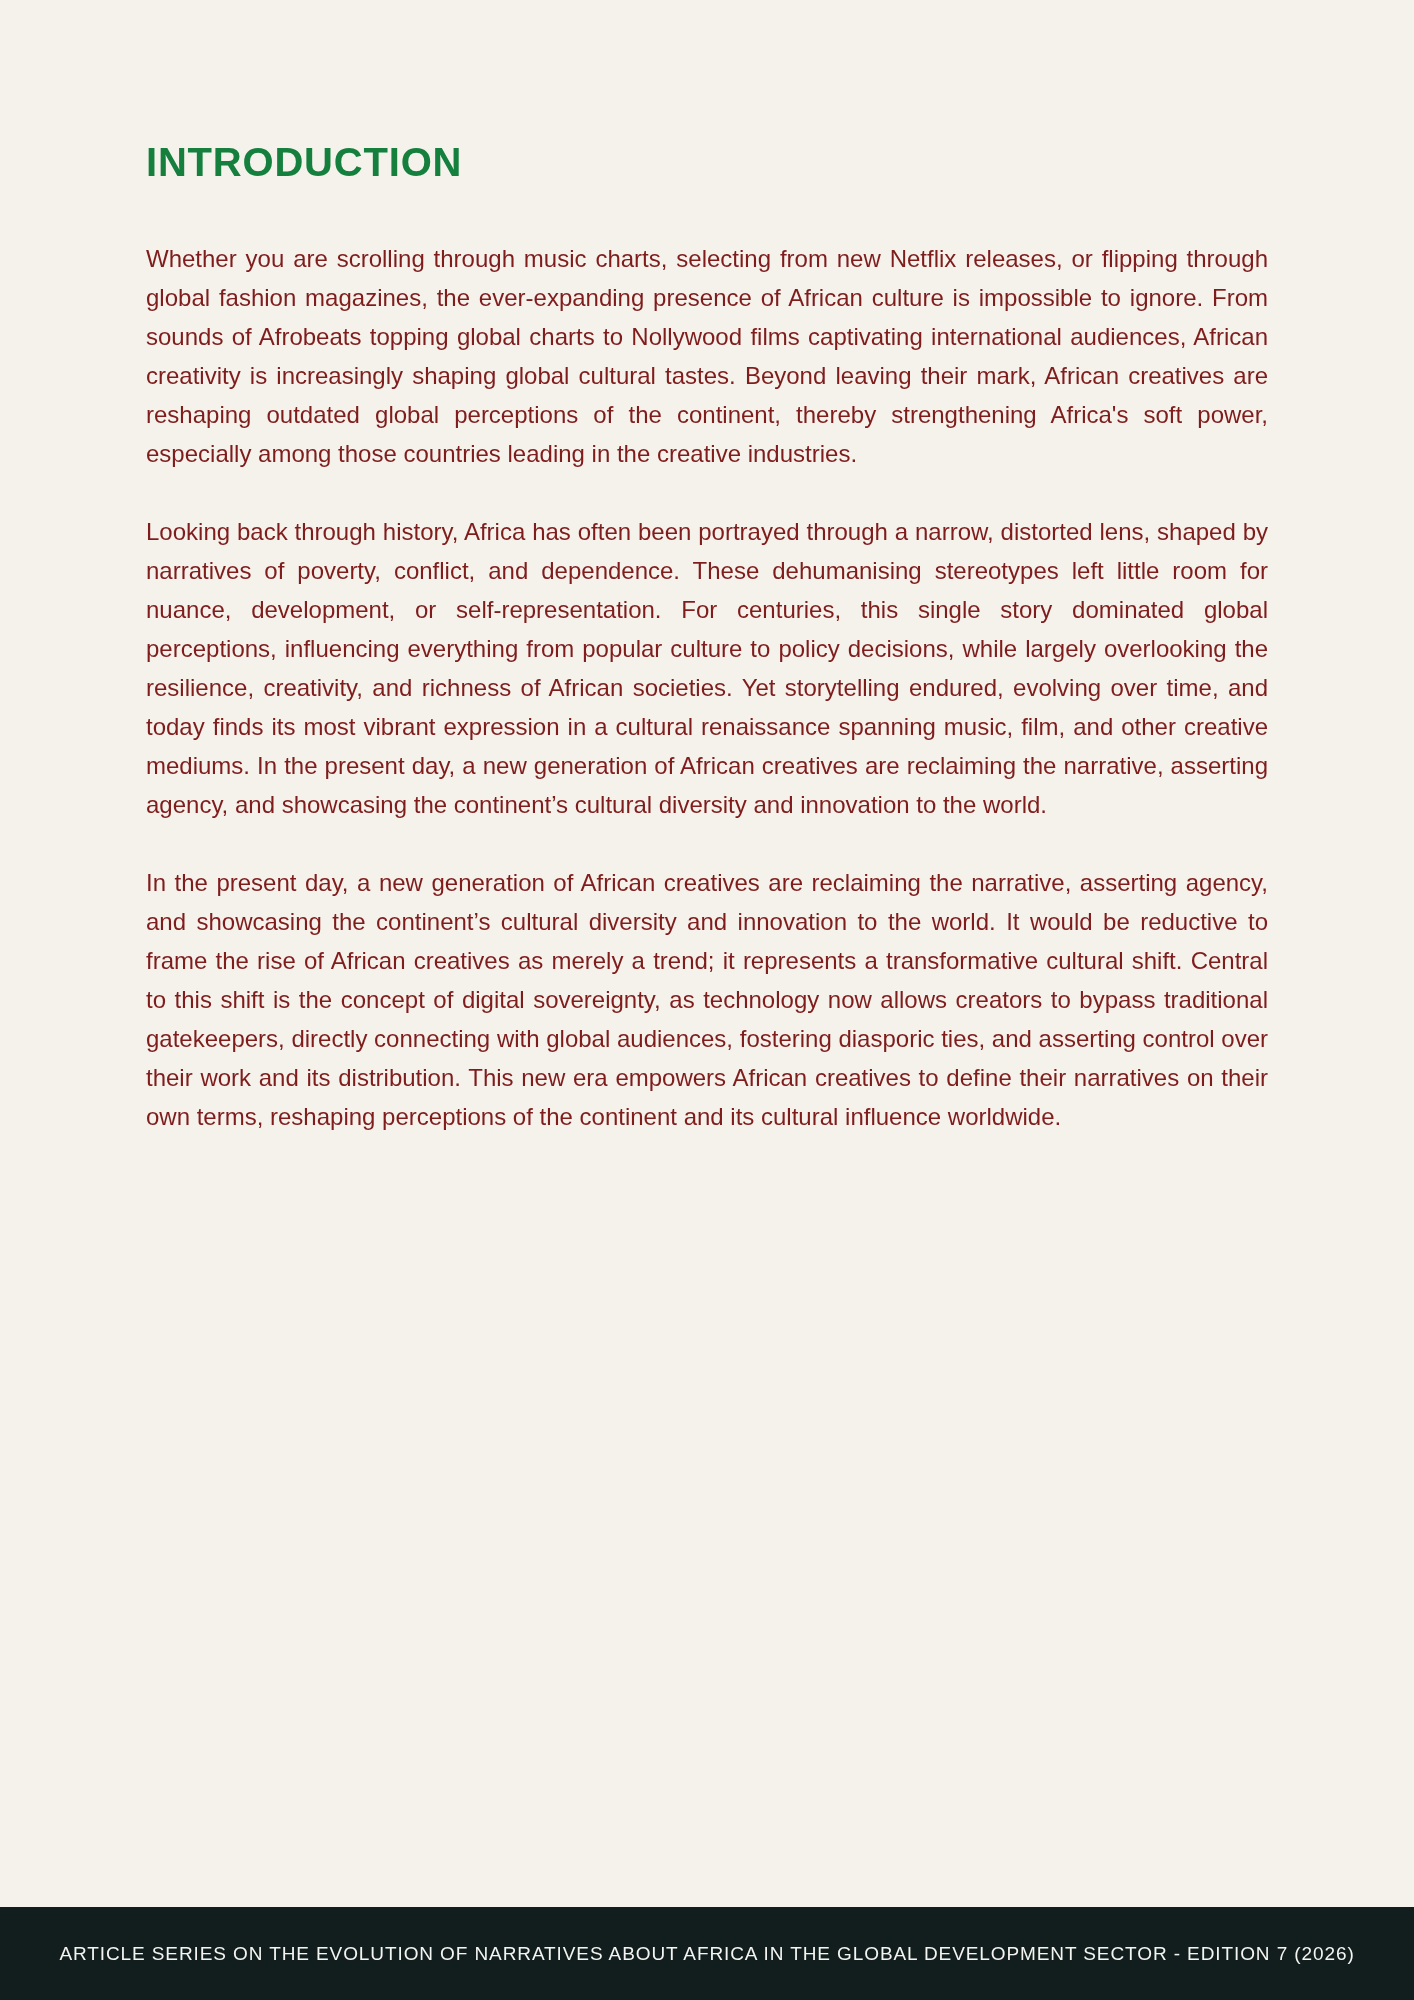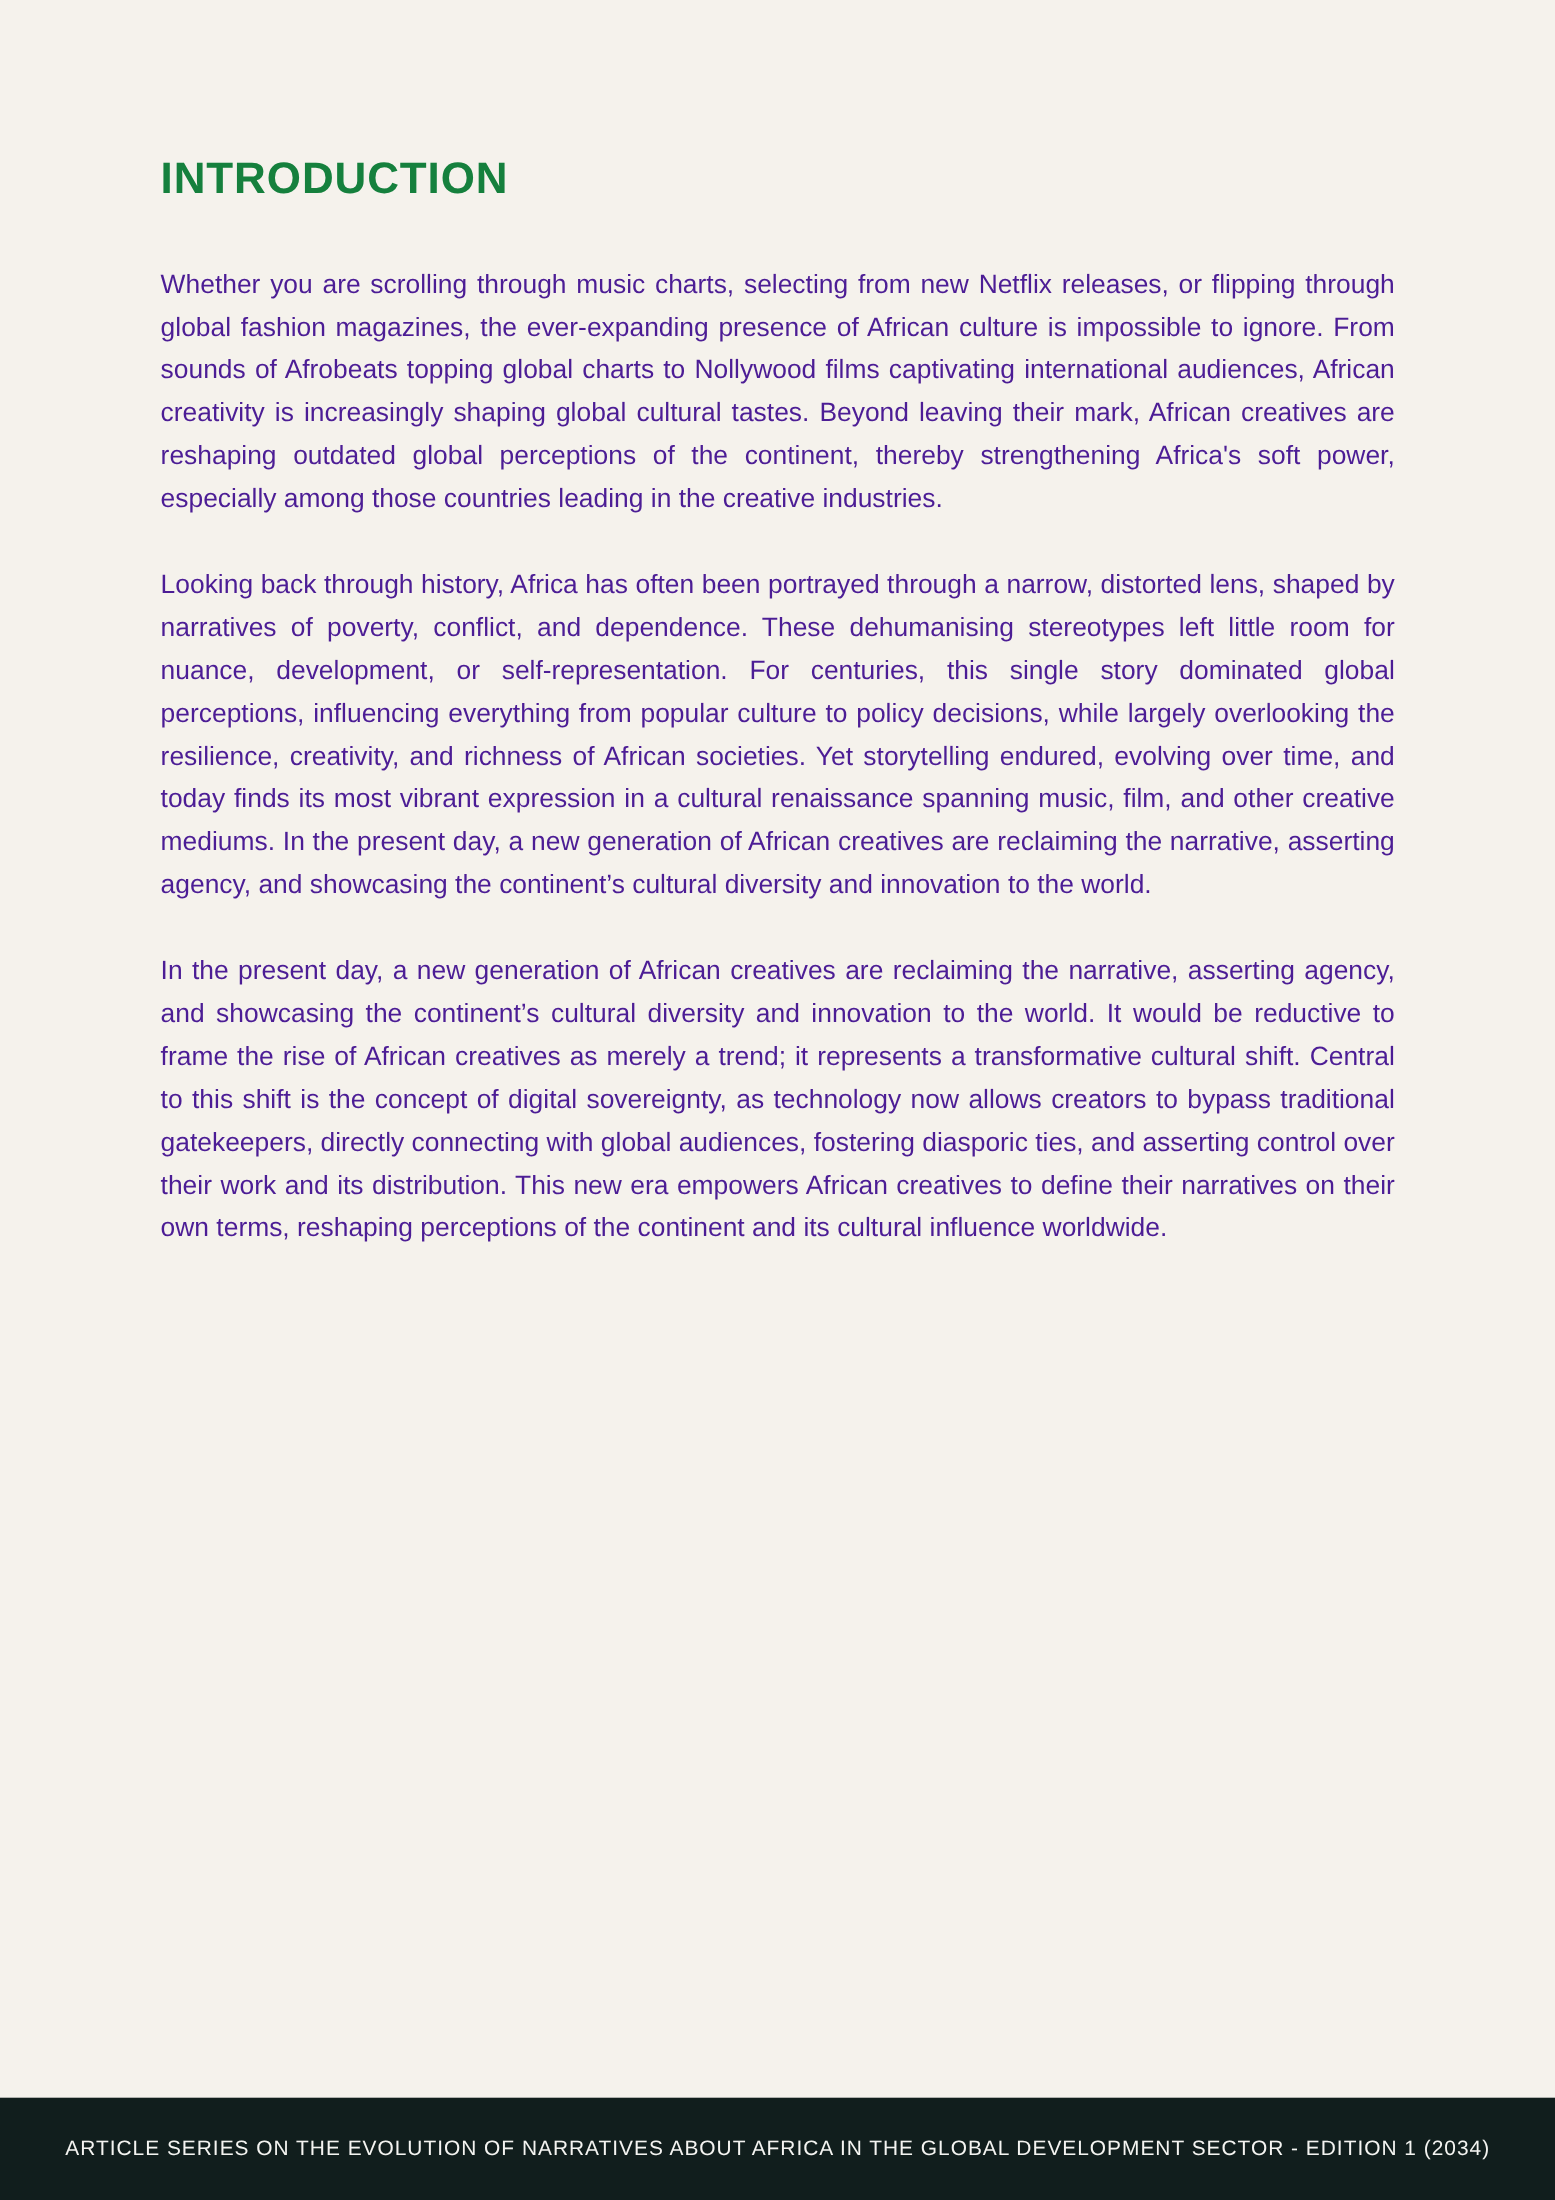--- a/index.html
+++ b/index.html
@@ -24,21 +24,21 @@
     font-size: 40px;
     font-weight: 800;
     color: #15803d;
     letter-spacing: 0.8px;
     margin: 0 0 54px 0;
     font-family: "Liberation Sans", sans-serif;
   }
   .para {
     font-size: 24px;
     line-height: 39px;
-    color: #4c1d95;
+    color: #7f1d1d;
     text-align: justify;
     margin: 0 0 39px 0;
   }
   .footer-bar {
     position: absolute;
     left: 0;
     right: 0;
     bottom: 0;
     height: 93px;
     background: #111e1d;
@@ -57,15 +57,15 @@
 <body>
 
 <div class="page">
   <main class="content">
     <h1 class="title">INTRODUCTION</h1>
     <p class="para">Whether you are scrolling through music charts, selecting from new Netflix releases, or flipping through global fashion magazines, the ever-expanding presence of African culture is impossible to ignore. From sounds of Afrobeats topping global charts to Nollywood films captivating international audiences, African creativity is increasingly shaping global cultural tastes. Beyond leaving their mark, African creatives are reshaping outdated global perceptions of the continent, thereby strengthening Africa's soft power, especially among those countries leading in the creative industries.</p>
     <p class="para">Looking back through history, Africa has often been portrayed through a narrow, distorted lens, shaped by narratives of poverty, conflict, and dependence. These dehumanising stereotypes left little room for nuance, development, or self-representation. For centuries, this single story dominated global perceptions, influencing everything from popular culture to policy decisions, while largely overlooking the resilience, creativity, and richness of African societies. Yet storytelling endured, evolving over time, and today finds its most vibrant expression in a cultural renaissance spanning music, film, and other creative mediums. In the present day, a new generation of African creatives are reclaiming the narrative, asserting agency, and showcasing the continent’s cultural diversity and innovation to the world.</p>
     <p class="para">In the present day, a new generation of African creatives are reclaiming the narrative, asserting agency, and showcasing the continent’s cultural diversity and innovation to the world. It would be reductive to frame the rise of African creatives as merely a trend; it represents a transformative cultural shift. Central to this shift is the concept of digital sovereignty, as technology now allows creators to bypass traditional gatekeepers, directly connecting with global audiences, fostering diasporic ties, and asserting control over their work and its distribution. This new era empowers African creatives to define their narratives on their own terms, reshaping perceptions of the continent and its cultural influence worldwide.</p>
   </main>
   <footer class="footer-bar">
-    <span class="footer-text">ARTICLE SERIES ON THE EVOLUTION OF NARRATIVES ABOUT AFRICA IN THE GLOBAL DEVELOPMENT SECTOR - EDITION 1 (2034)</span>
+    <span class="footer-text">ARTICLE SERIES ON THE EVOLUTION OF NARRATIVES ABOUT AFRICA IN THE GLOBAL DEVELOPMENT SECTOR - EDITION 7 (2026)</span>
   </footer>
 </div>
 
 </body></html>

